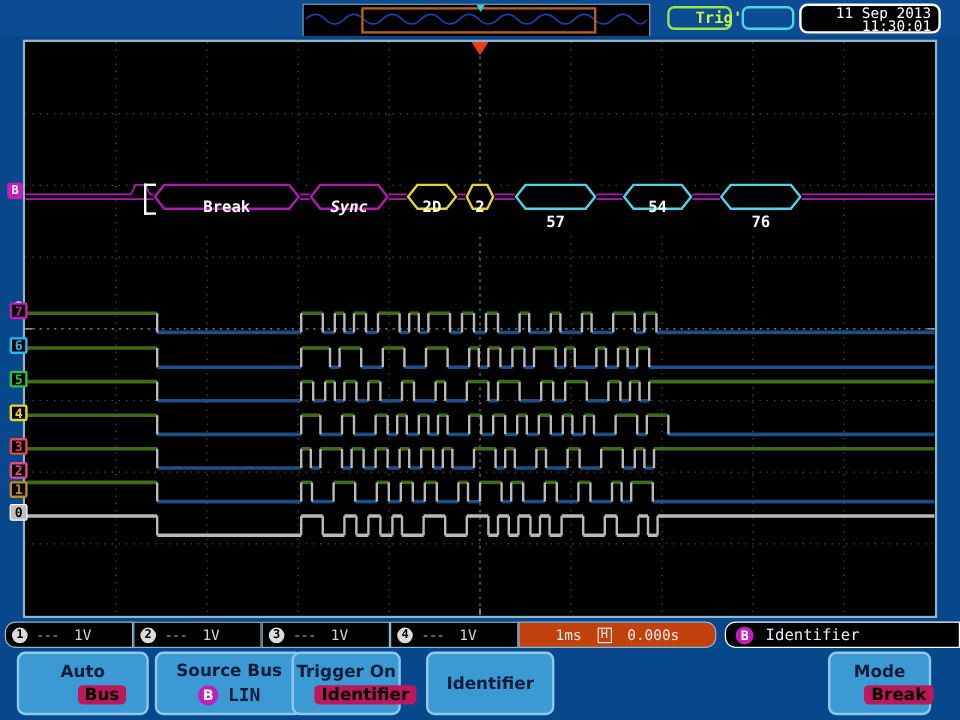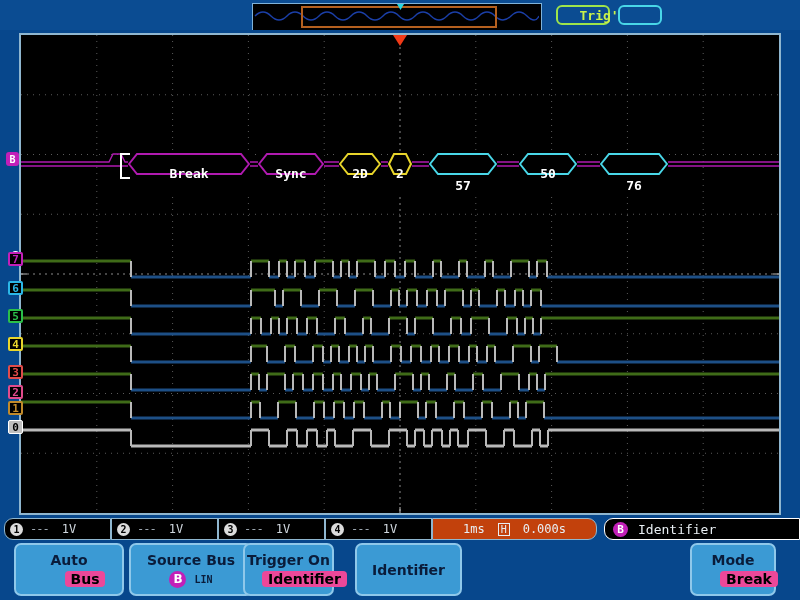--- a/index.html
+++ b/index.html
@@ -75,23 +75,23 @@
   .busbox{position:absolute;left:604px;top:0;width:196px;height:22px;background:#000;
           border:1px solid #fff;border-radius:9px 0 0 9px;box-sizing:border-box;
           display:flex;align-items:center;color:#e8eef3;font-size:13px;}
 
   
   .keys{position:absolute;left:0;top:540px;width:800px;height:60px;background:#07478c;}
   .key{position:absolute;top:3px;height:53px;background:#3b9ad4;border:2px solid #8fc8ea;
        border-radius:7px;box-sizing:border-box;display:flex;flex-direction:column;
        align-items:center;justify-content:center;gap:3px;}
   .key .klabel{color:#0a1c3a;font-size:14px;font-weight:bold;font-family:"DejaVu Sans",sans-serif;}
-  .key .kval{background:#ec4899;color:#000;border-radius:4px;padding:0 6px;font-size:14px;
+  .key .kval{background:#be185d;color:#000;border-radius:4px;padding:0 6px;font-size:14px;
              font-weight:bold;font-family:"DejaVu Sans",sans-serif;margin-left:32px;}
-  .key .kvalplain{color:#0a1c3a;font-size:10px;font-weight:bold;font-family:"DejaVu Sans Mono",monospace;}
+  .key .kvalplain{color:#0a1c3a;font-size:15px;font-weight:bold;font-family:"DejaVu Sans Mono",monospace;}
   .krow{display:flex;align-items:center;gap:8px;}
   .kbusdot{width:17px;height:17px;border-radius:50%;background:#c21fb8;color:#fff;font-size:12px;
            font-weight:bold;display:flex;align-items:center;justify-content:center;
            font-family:"DejaVu Sans",sans-serif;}
 </style>
 </head>
 <body>
 
 <div id="app">
 
@@ -103,20 +103,24 @@
       </svg>
       <div class="zoomwin"></div>
       <div class="prevtrig"></div>
     </div>
 
     <div class="badge trigd">Trig'd</div>
     <div class="badge trigicon">
       <svg width="22" height="13" viewBox="0 0 22 13">
         <path d="M1,11 L1,3 L6,3 L6,11 L11,11 L11,3 L16,3 L16,11 L21,11" fill="none" stroke="#49d7e8" stroke-width="1.6"></path>
       </svg>
+    </div>
+    <div class="datetime">
+      <div>11 Sep 2013</div>
+      <div>11:30:01</div>
     </div>
   </div>
 
   <div class="screen">
     <div class="plotborder"></div>
 
     <div class="plot">
 
       <svg class="gridsvg" width="758" height="478">
         <g stroke="#6a6a6a" stroke-width="1" stroke-dasharray="1,5" opacity="0.85">
@@ -541,21 +545,21 @@
 
       <div class="trigmark" style="left:372px;top:0px;"></div>
 
       <div id="packets">
           <div class="pkt" style="left: 107px; top: 118px; width: 122px;">
             <svg class="hexbod" width="122" height="22">
               <polygon points="9,1 113,1 121,11 113,21 9,21 1,11" fill="#000" stroke="#b01ab0" stroke-width="2"></polygon>
             </svg>
             <span>Break</span>
           </div>
-          <div class="pkt" style="left: 237px; top: 118px; width: 66px;">
+          <div class="pkt" style="left: 237px; top: 118px; width: 66px; font-style: italic;">
             <svg class="hexbod" width="66" height="22">
               <polygon points="9,1 57,1 65,11 57,21 9,21 1,11" fill="#000" stroke="#b01ab0" stroke-width="2"></polygon>
             </svg>
             <span>Sync</span>
           </div>
           <div class="pkt" style="left: 318px; top: 118px; width: 42px;">
             <svg class="hexbod" width="42" height="22">
               <polygon points="9,1 33,1 41,11 33,21 9,21 1,11" fill="#000" stroke="#e8d52b" stroke-width="2"></polygon>
             </svg>
             <span>2D</span>
@@ -569,21 +573,21 @@
           <div class="pkt" style="left: 408px; top: 118px; width: 68px; align-items: flex-end;">
             <svg class="hexbod" width="68" height="22">
               <polygon points="9,1 59,1 67,11 59,21 9,21 1,11" fill="#000" stroke="#49d7e8" stroke-width="2"></polygon>
             </svg>
             <span>57</span>
           </div>
           <div class="pkt" style="left: 498px; top: 118px; width: 58px;">
             <svg class="hexbod" width="58" height="22">
               <polygon points="9,1 49,1 57,11 49,21 9,21 1,11" fill="#000" stroke="#49d7e8" stroke-width="2"></polygon>
             </svg>
-            <span>50</span>
+            <span>54</span>
           </div>
           <div class="pkt" style="left: 579px; top: 118px; width: 68px; align-items: flex-end;">
             <svg class="hexbod" width="68" height="22">
               <polygon points="9,1 59,1 67,11 59,21 9,21 1,11" fill="#000" stroke="#49d7e8" stroke-width="2"></polygon>
             </svg>
             <span>76</span>
           </div>
           <div style="position: absolute; left: 99px; top: 118px; width: 8px; height: 22px; border-top: 2px solid rgb(255, 255, 255); border-bottom: 2px solid rgb(255, 255, 255); border-left: 2px solid rgb(255, 255, 255); border-image: initial; border-right: none;"></div>
         </div>
     </div>

